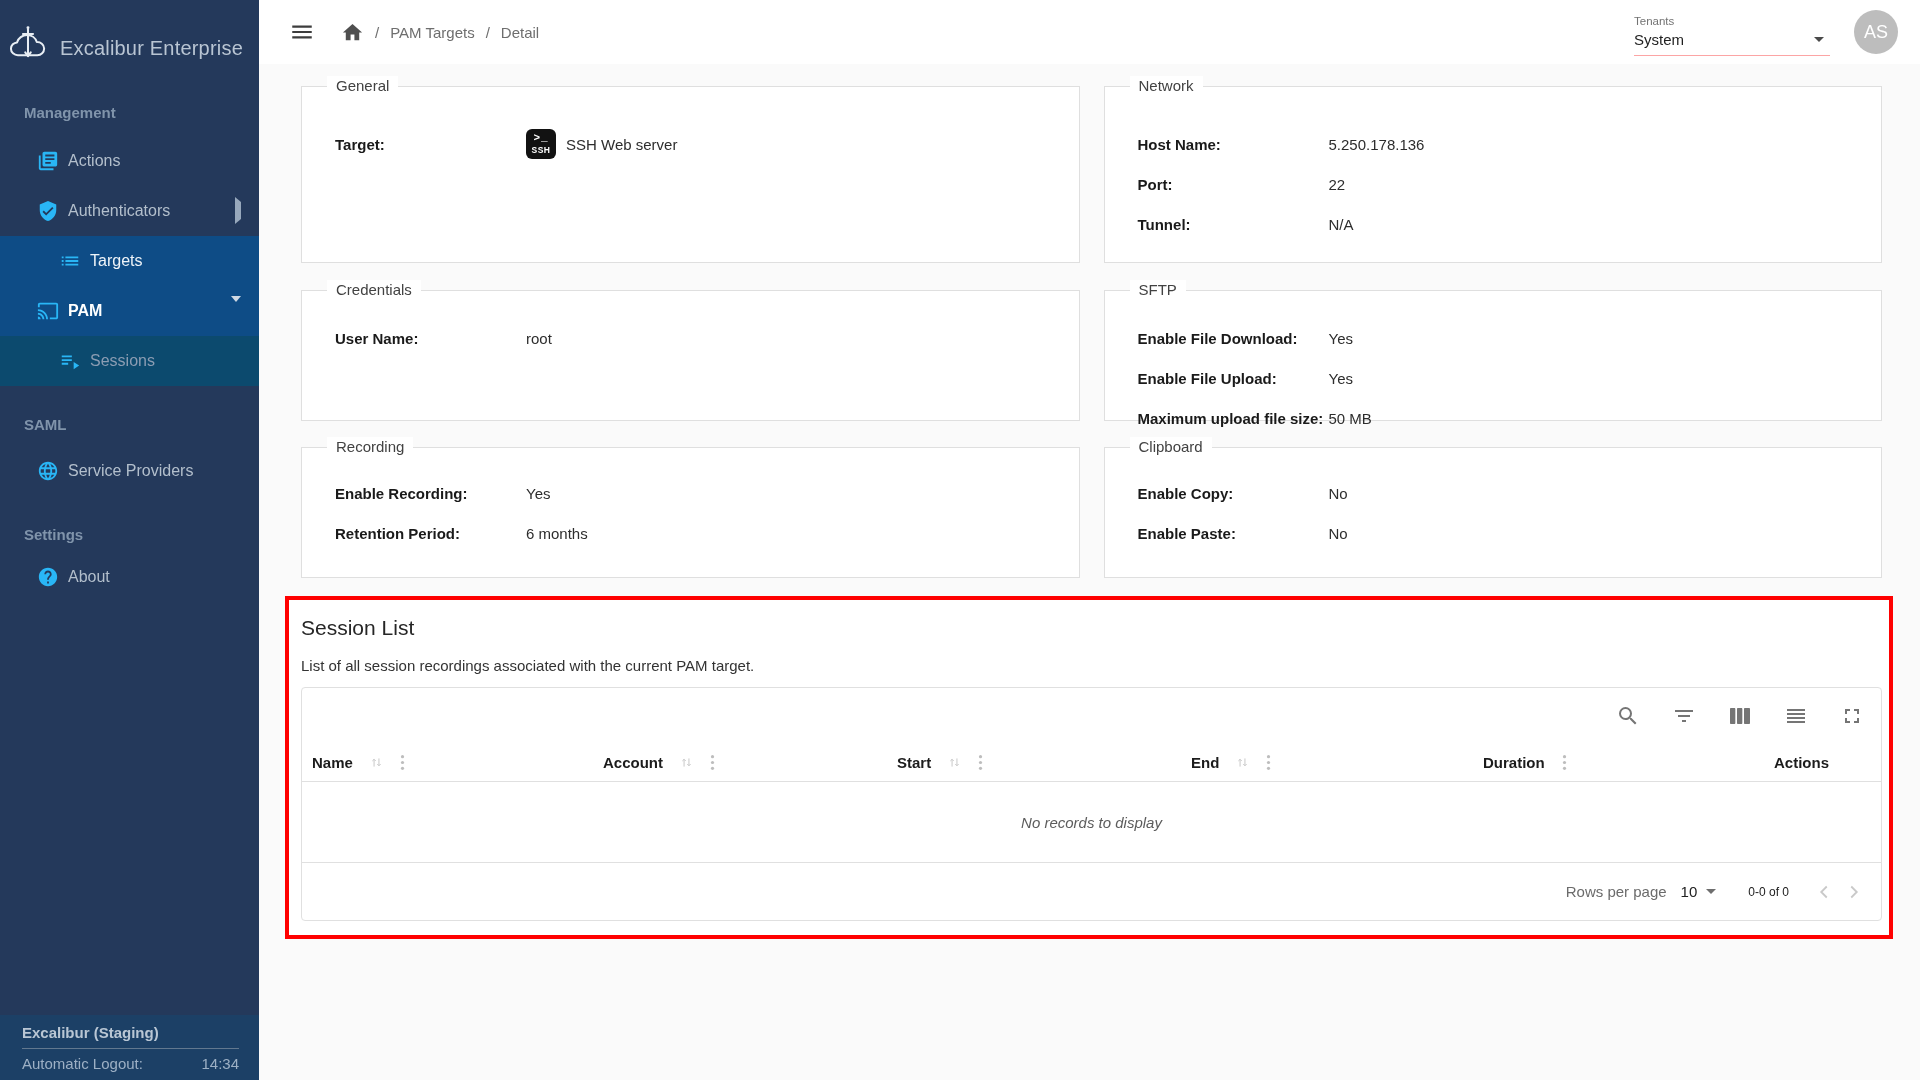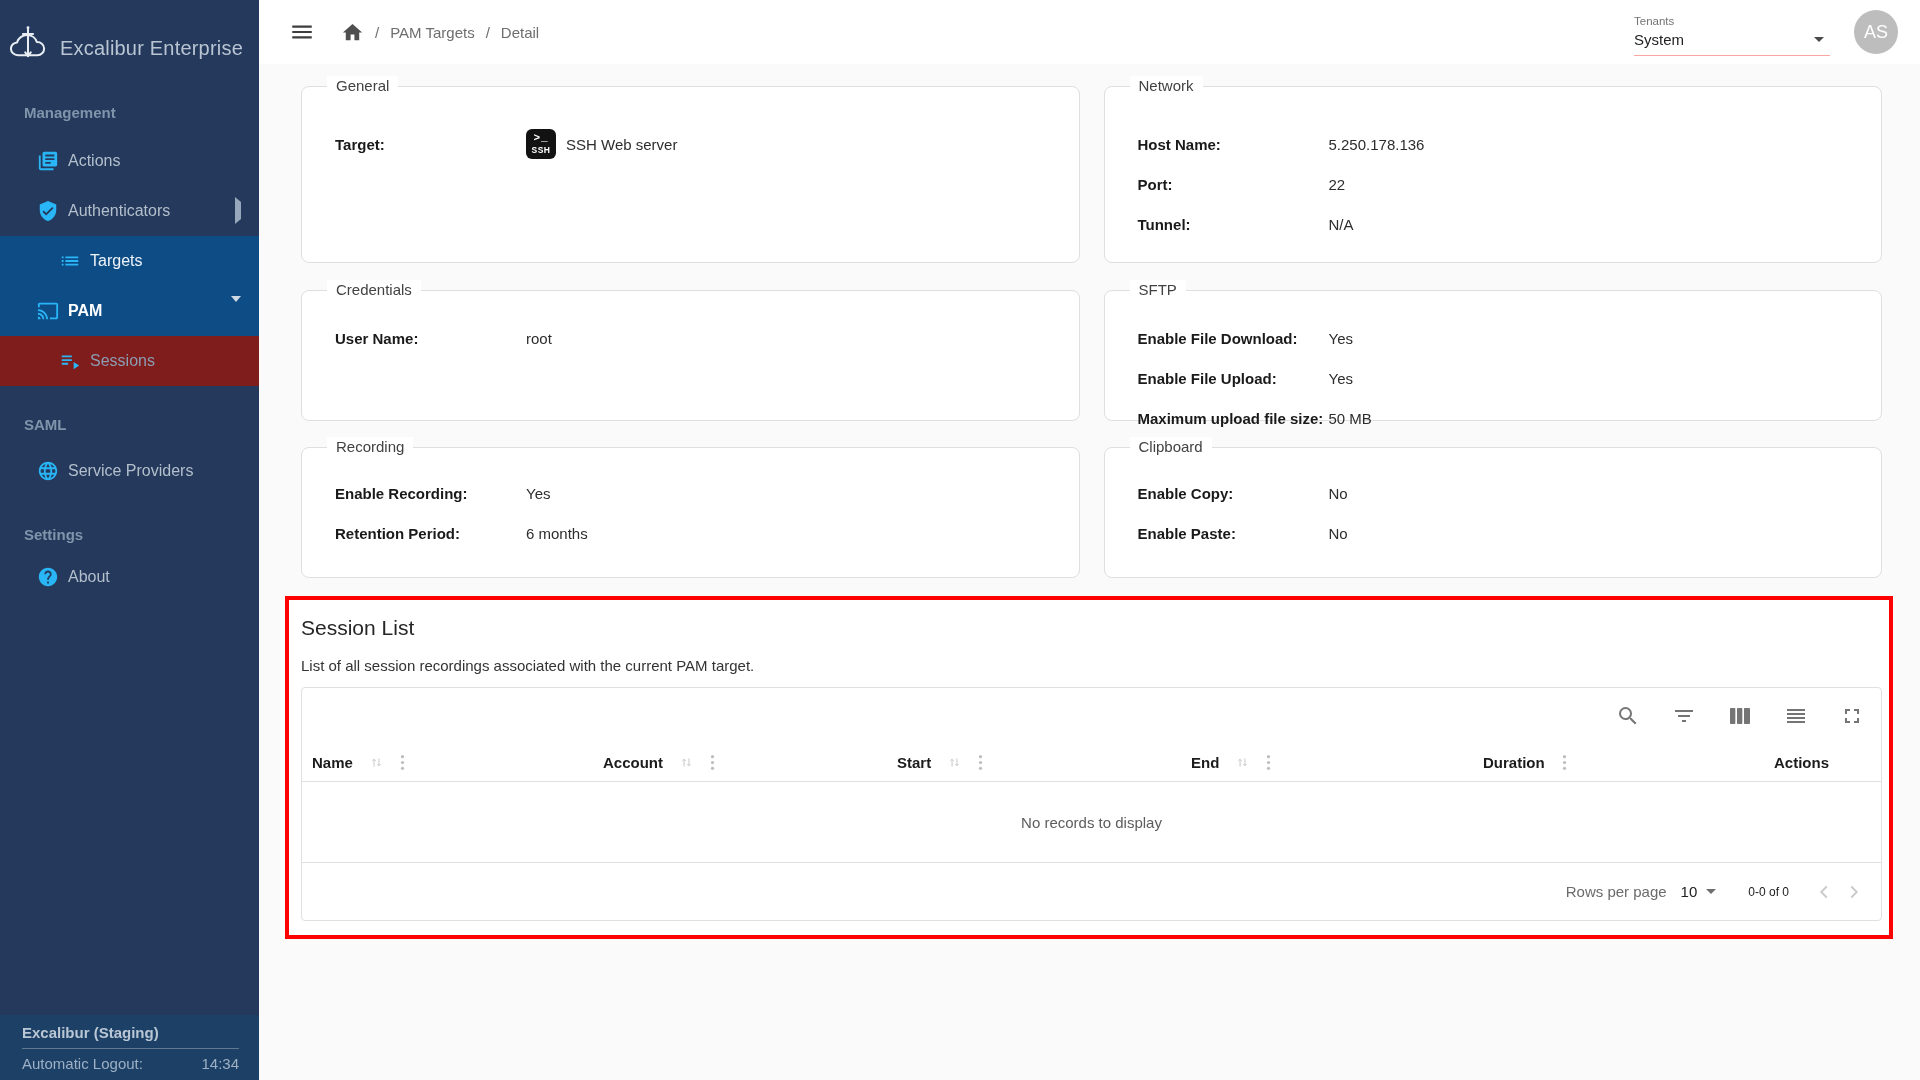--- a/index.html
+++ b/index.html
@@ -20,21 +20,21 @@
   .nav-item .nicon { width: 22px; height: 22px; flex: 0 0 22px; margin-right: 9px; }
   .nav-item .nicon svg { width: 22px; height: 22px; display: block; }
   .nav-item.first { margin-top: 8px; }
   .chev { margin-left: auto; margin-right: 18px; }
   .tri-right { width: 0; height: 0; border-top: 5px solid transparent; border-bottom: 5px solid transparent; border-left: 6px solid #97a8bc; }
   .tri-down { width: 0; height: 0; border-left: 5px solid transparent; border-right: 5px solid transparent; border-top: 6px solid #cfd9e4; }
   .pam-group { background: #0e4c86; }
   .pam-group .parent { color: #ffffff; font-weight: bold; }
   .sub-item { padding-left: 59px; }
   .sub-item.selected { color: #eef4f9; }
-  .sessions-row { background: #7f1d1d; color: #8c9db3; }
+  .sessions-row { background: #0c4a6e; color: #8c9db3; }
   .sidebar-footer { margin-top: auto; height: 65px; background: #1c4066; padding: 9px 20px 0 22px; }
   .env-name { color: #b9c6d4; font-size: 15px; font-weight: bold; }
   .foot-divider { border-top: 1px solid #62788f; margin: 7px 0 6px 0; }
   .logout-row { display: flex; justify-content: space-between; color: #9db0c5; font-size: 15px; }
 
   
   .main { flex: 1; display: flex; flex-direction: column; background: #fafafa; }
   .topbar { height: 64px; background: #ffffff; display: flex; align-items: center; padding: 0 22px 0 30px; flex: 0 0 64px; }
   .burger svg { width: 26px; height: 26px; display: block; }
   .home-ic { margin-left: 26px; }
@@ -46,21 +46,21 @@
   .tenants-label { font-size: 11.5px; color: #737373; }
   .tenants-value-row { display: flex; align-items: center; justify-content: space-between; padding: 4px 6px 7px 0; border-bottom: 1px solid #fca5a5; }
   .tenants-value { font-size: 15px; color: #1f1f1f; }
   .caret-down { width: 0; height: 0; border-left: 5px solid transparent; border-right: 5px solid transparent; border-top: 5px solid #4a4a4a; }
   .avatar { width: 44px; height: 44px; border-radius: 50%; background: #bdbdbd; color: #ffffff; display: flex; align-items: center; justify-content: center; font-size: 18px; cursor: pointer; }
 
   .content { flex: 1; padding: 22px 38px 0 42px; }
   .cards-row { display: flex; gap: 24px; }
   .r1 { margin-bottom: 27px; }
   .r2 { margin-bottom: 26px; }
-  .card { position: relative; flex: 1; background: #fff; border: 1px solid #dfdfdf; border-radius: 8px; }
+  .card { position: relative; flex: 1; background: #fff; border: 1px solid #dfdfdf; border-radius: 0; }
   .h1 { height: 177px; padding-top: 37px; }
   .h2 { height: 131px; padding-top: 27px; }
   .h3 { height: 131px; padding-top: 25px; }
   .legend { position: absolute; top: -11px; left: 25px; background: #fff; padding: 0 9px; font-size: 15px; color: #424242; line-height: 20px; }
   .kv-row { display: flex; align-items: center; height: 40px; }
   .kv-label { width: 224px; padding-left: 33px; font-size: 15px; font-weight: bold; color: #1a1a1a; flex: 0 0 224px; }
   .kv-value { font-size: 15px; color: #2d2d2d; display: flex; align-items: center; }
   .ssh-badge { width: 30px; height: 30px; background: #121212; border-radius: 6px; color: #fff; margin-right: 10px; display: flex; flex-direction: column; align-items: center; justify-content: center; line-height: 1; }
   .ssh-badge .l1 { font-family: "Liberation Mono", monospace; font-size: 11px; font-weight: bold; letter-spacing: 1px; }
   .ssh-badge .l2 { font-size: 8.5px; font-weight: bold; margin-top: 2px; letter-spacing: .5px; }
@@ -69,21 +69,21 @@
   .session-box { border: 4px solid #ff0000; margin: 18px -11px 0 -16px; padding: 0 7px 14px 12px; background: #fff; }
   .sl-title { margin-top: 14px; font-size: 21px; font-weight: 400; color: #262626; line-height: 27px; }
   .sl-subtitle { margin-top: 16px; font-size: 15px; color: #333; line-height: 18px; }
   .panel { margin-top: 12px; height: 234px; border: 1px solid #e0e0e0; border-radius: 4px; background: #fff; display: flex; flex-direction: column; }
   .panel-toolbar { height: 55px; flex: 0 0 55px; display: flex; align-items: center; justify-content: flex-end; gap: 32px; padding-right: 17px; }
   .tool-btn { width: 24px; height: 24px; cursor: pointer; }
   .tool-btn svg { width: 24px; height: 24px; display: block; fill: #757575; }
   .head-row { height: 39px; flex: 0 0 39px; border-bottom: 1px solid #e0e0e0; display: grid; grid-template-columns: 291px 294px 294px 292px 291px 1fr; padding-left: 10px; align-items: center; }
   .hcell { display: flex; align-items: center; gap: 17px; font-size: 15px; font-weight: bold; color: #1c1c1c; }
   .sort-ic svg, .kebab-ic svg { display: block; }
-  .empty-row { height: 80px; flex: 0 0 80px; display: flex; align-items: center; justify-content: center; font-size: 15px; color: #5c5c5c; }
+  .empty-row { height: 80px; flex: 0 0 80px; display: flex; align-items: center; justify-content: center; font-size: 15px; font-style: italic; color: #5c5c5c; }
   .pag-row { flex: 1; border-top: 1px solid #e0e0e0; display: flex; align-items: center; justify-content: flex-end; padding-right: 12px; }
   .pag-label { font-size: 15px; color: #6b6b6b; }
   .pag-select { display: flex; align-items: center; margin-left: 14px; cursor: pointer; }
   .pag-value { font-size: 15px; color: #212121; }
   .pag-select .caret-down { margin-left: 9px; border-top-color: #6e6e6e; }
   .pag-range { font-size: 12px; color: #212121; margin-left: 32px; }
   .pag-nav { display: flex; align-items: center; margin-left: 20px; }
   .pag-btn { width: 30px; height: 30px; display: flex; align-items: center; justify-content: center; cursor: pointer; }
   .pag-btn svg { width: 22px; height: 22px; stroke: #c9c9c9; fill: none; stroke-width: 2; }
 </style>

